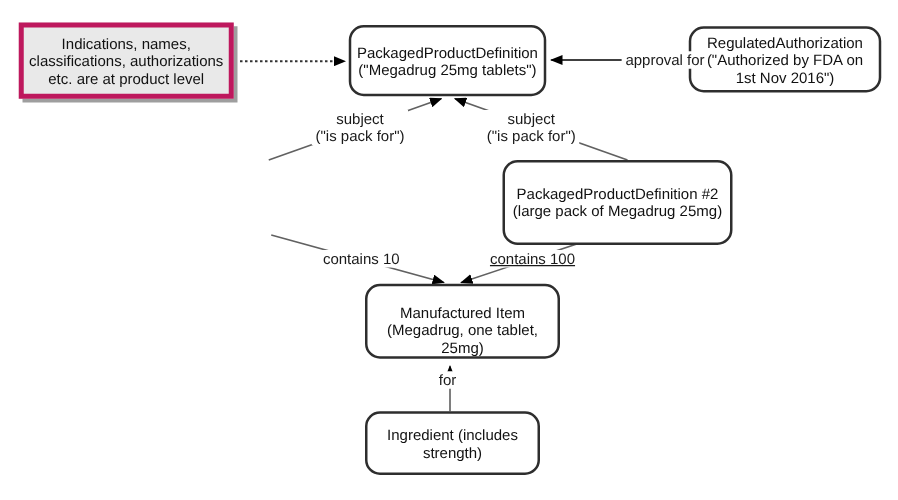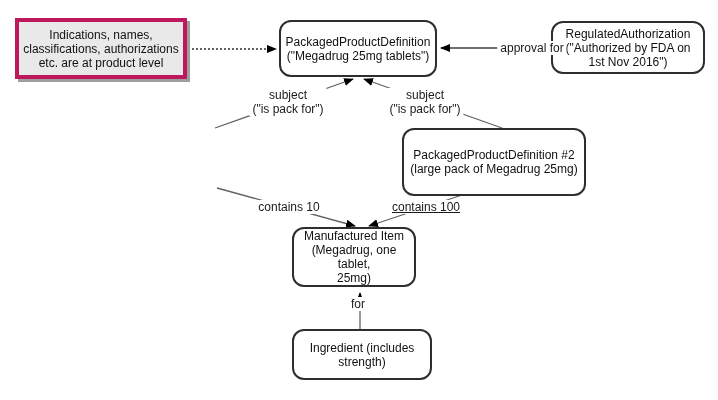--- a/index.html
+++ b/index.html
@@ -38,21 +38,21 @@
   .note {
     background: #e9e9e9;
     border: 4px solid #be185d;
     box-shadow: 3px 3px 0 #9e9e9e;
   }
   #node-note { left: 15px;  top: 18px;  width: 172px; height: 61px; }
   #node-mpd  { left: 279px; top: 20px;  width: 158px; height: 57px; }
   #node-reg  { left: 551px; top: 21px;  width: 154px; height: 53px; }
   #node-ppd1 { left: 119px; top: 128px; width: 189px; height: 59px; }
   #node-ppd2 { left: 402px; top: 128px; width: 184px; height: 68px; }
-  #node-mi   { left: 292px; top: 227px; width: 124px; height: 60px; align-items: flex-end; }
+  #node-mi   { left: 292px; top: 227px; width: 156px; height: 60px; align-items: flex-end; }
   #node-ing  { left: 292px; top: 329px; width: 140px; height: 51px; }
   .edge-label {
     position: absolute;
     transform: translate(-50%, -50%);
     font-size: 12px;
     line-height: 14px;
     color: #1a1a1a;
     background: #ffffff;
     padding: 0 3px;
     text-align: center;

